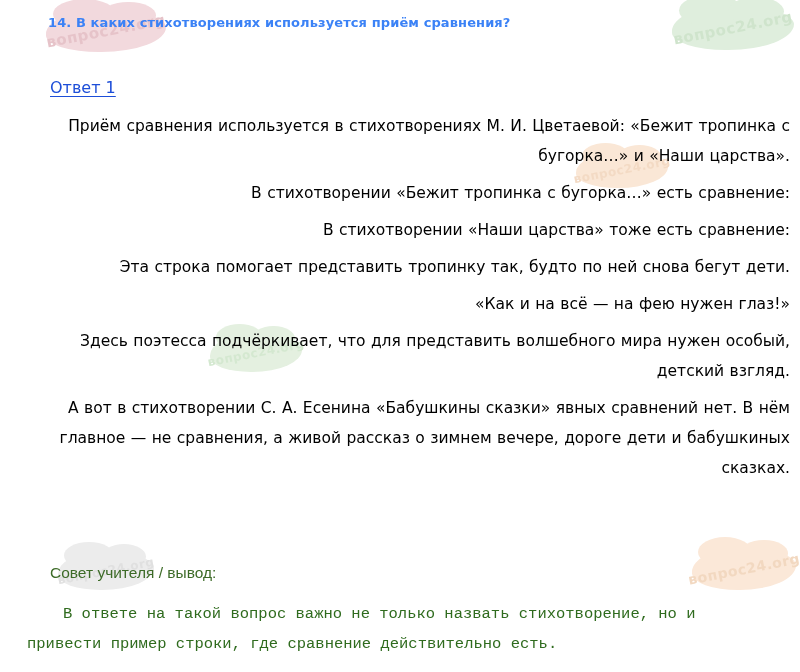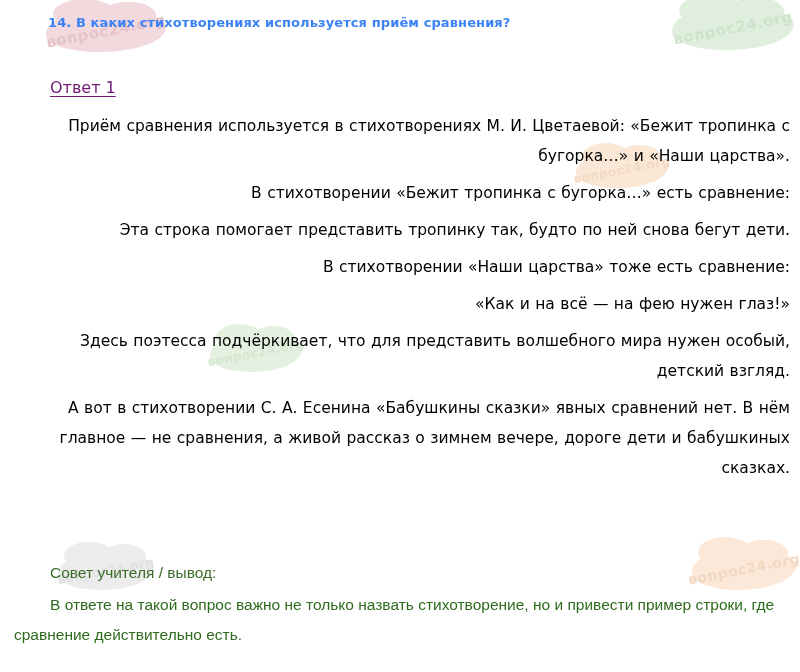--- a/index.html
+++ b/index.html
@@ -99,21 +99,21 @@
     left: 14px;
     top: 78px;
     width: 776px;
   }
 
   .answer-heading {
     margin: 0 0 14px 36px;
     font-family: "DejaVu Sans", sans-serif;
     font-size: 16px;
     font-weight: 400;
-    color: #701a75;
+    color: #1d4ed8;
     text-decoration: underline;
     text-underline-offset: 3px;
     display: inline-block;
   }
 
   .para {
     margin: 0 0 7px 0;
     font-family: "DejaVu Sans", sans-serif;
     font-size: 15.5px;
     line-height: 30px;
@@ -130,22 +130,22 @@
     width: 776px;
   }
   .advice-heading {
     margin: 0 0 4px 36px;
     font-family: Liberation Sans, sans-serif;
     font-size: 15.5px;
     line-height: 26px;
     color: #3d6b28;
   }
   .advice-para {
-    margin: 0;
-    font-family: Liberation Sans, sans-serif;
+    margin: 13px;
+    font-family: Liberation Mono, monospace;
     font-size: 15.5px;
     line-height: 30px;
     color: #2f6b1e;
     text-indent: 36px;
   }
 </style>
 </head>
 <body>
 
 <div class="wm wm-pink" style="left:46px; top:10px; width:120px; height:42px;">
@@ -182,22 +182,22 @@
 
   <div class="question-title">14. В каких стихотворениях используется приём сравнения?</div>
 
   <div class="answer-block">
     <div>
       <span class="answer-heading">Ответ 1</span>
     </div>
 
     <p class="para">Приём сравнения используется в стихотворениях М. И. Цветаевой: «Бежит тропинка с бугорка…» и «Наши царства».</p>
     <p class="para">В стихотворении «Бежит тропинка с бугорка…» есть сравнение:</p>
+    <p class="para">В стихотворении «Наши царства» тоже есть сравнение:</p>
     <p class="para">Эта строка помогает представить тропинку так, будто по ней снова бегут дети.</p>
-    <p class="para">В стихотворении «Наши царства» тоже есть сравнение:</p>
     <p class="para">«Как и на всё — на фею нужен глаз!»</p>
     <p class="para">Здесь поэтесса подчёркивает, что для представить волшебного мира нужен особый, детский взгляд.</p>
     <p class="para">А вот в стихотворении С. А. Есенина «Бабушкины сказки» явных сравнений нет. В нём главное — не сравнения, а живой рассказ о зимнем вечере, дороге дети и бабушкиных сказках.</p>
   </div>
 
   <div class="advice-block">
     <div class="advice-heading">Совет учителя / вывод:</div>
     <p class="advice-para">В ответе на такой вопрос важно не только назвать стихотворение, но и привести пример строки, где сравнение действительно есть.</p>
   </div>
 

